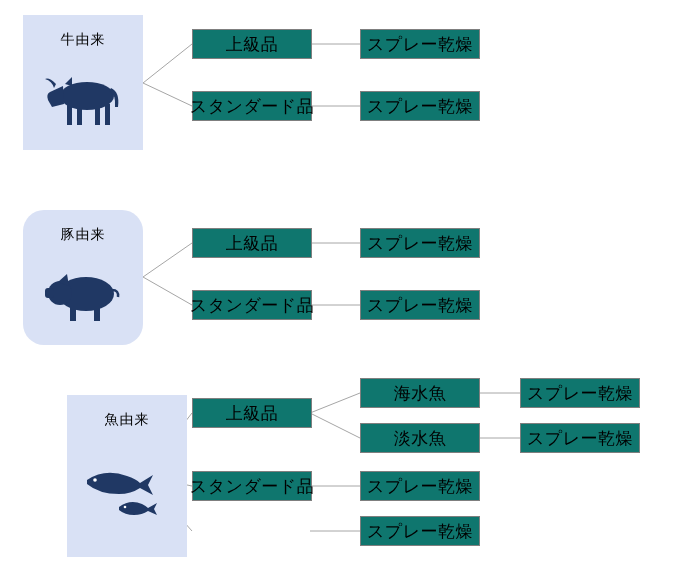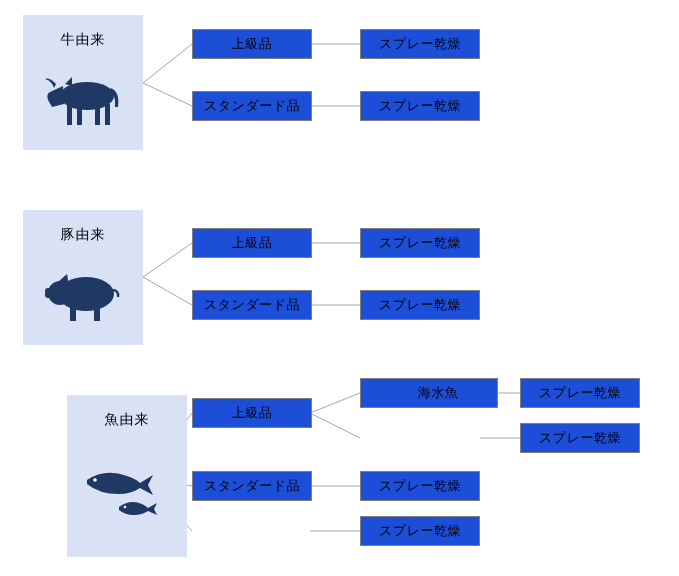--- a/index.html
+++ b/index.html
@@ -39,26 +39,26 @@
     flex: 1;
     display: flex;
     align-items: center;
     justify-content: center;
     color: var(--silhouette, #203864);
   }
   .node {
     position: absolute;
     width: 118px;
     height: 28px;
-    background: #1d4ed8;
+    background: #0f766e;
     border: 1px solid var(--box-border, #7f7f7f);
     display: flex;
     align-items: center;
     justify-content: center;
-    font-size: 13px;
+    font-size: 17px;
     font-weight: 500;
     letter-spacing: 0.5px;
     white-space: nowrap;
   }
 </style>
 </head>
 <body>
 
 <div class="canvas">
 
@@ -102,21 +102,21 @@
         <path d="M71 19 Q80 23 78 38 L75 38 Q76 25 69 22 Z"></path>
       </svg>
     </div>
   </div>
 
   <div class="node" style="left:192px; top:29px;">上級品</div>
   <div class="node" style="left:360px; top:29px;">スプレー乾燥</div>
   <div class="node" style="left:192px; top:91px;">スタンダード品</div>
   <div class="node" style="left:360px; top:91px;">スプレー乾燥</div>
 
-  <div class="group" style="left:23px; top:210px; height:135px;">
+  <div class="group" style="left:23px; top:210px; height:135px;border-radius:21px;">
     <div class="group-label">豚由来</div>
     <div class="group-icon">
       <svg width="84" height="56" viewBox="0 0 84 56" fill="currentColor">
         <ellipse cx="45" cy="27" rx="28" ry="17"></ellipse>
         <circle cx="19" cy="26" r="12"></circle>
         <rect x="4" y="21" width="9" height="10" rx="3"></rect>
         <path d="M17 15 L26 7 L28 19 Z"></path>
         <rect x="29" y="40" width="6" height="14"></rect>
         <rect x="53" y="40" width="6" height="14"></rect>
         <path d="M71 23 q7 0 6 7" stroke="currentColor" stroke-width="2.5" fill="none"></path>
@@ -136,23 +136,24 @@
         <path d="M6 16 Q24 4 46 12 Q55 15 59 19 L72 11 L67 21 L72 31 L59 24 Q50 30 38 30 Q18 30 6 20 Z"></path>
         <circle cx="14" cy="16" r="1.8" fill="#ffffff"></circle>
         <path d="M38 43 Q49 35 61 40 Q65 42 67 44 L76 39 L73 45 L76 51 L67 47 Q61 51 53 51 Q44 51 38 46 Z"></path>
         <circle cx="44" cy="43" r="1.3" fill="#ffffff"></circle>
       </svg>
     </div>
   </div>
 
   <div class="node" style="left:192px; top:398px;">上級品</div>
 
-  <div class="node" style="left:360px; top:378px;padding-left:18px;">海水魚</div>
+  <div class="node" style="left:360px; top:378px;">海水魚</div>
   <div class="node" style="left:520px; top:378px;">スプレー乾燥</div>
 
+  <div class="node" style="left:360px; top:423px;">淡水魚</div>
   <div class="node" style="left:520px; top:423px;">スプレー乾燥</div>
 
   <div class="node" style="left:192px; top:471px;">スタンダード品</div>
   <div class="node" style="left:360px; top:471px;">スプレー乾燥</div>
 
   <div class="node" style="left:360px; top:516px;">スプレー乾燥</div>
 
 </div>
 
 </body></html>

